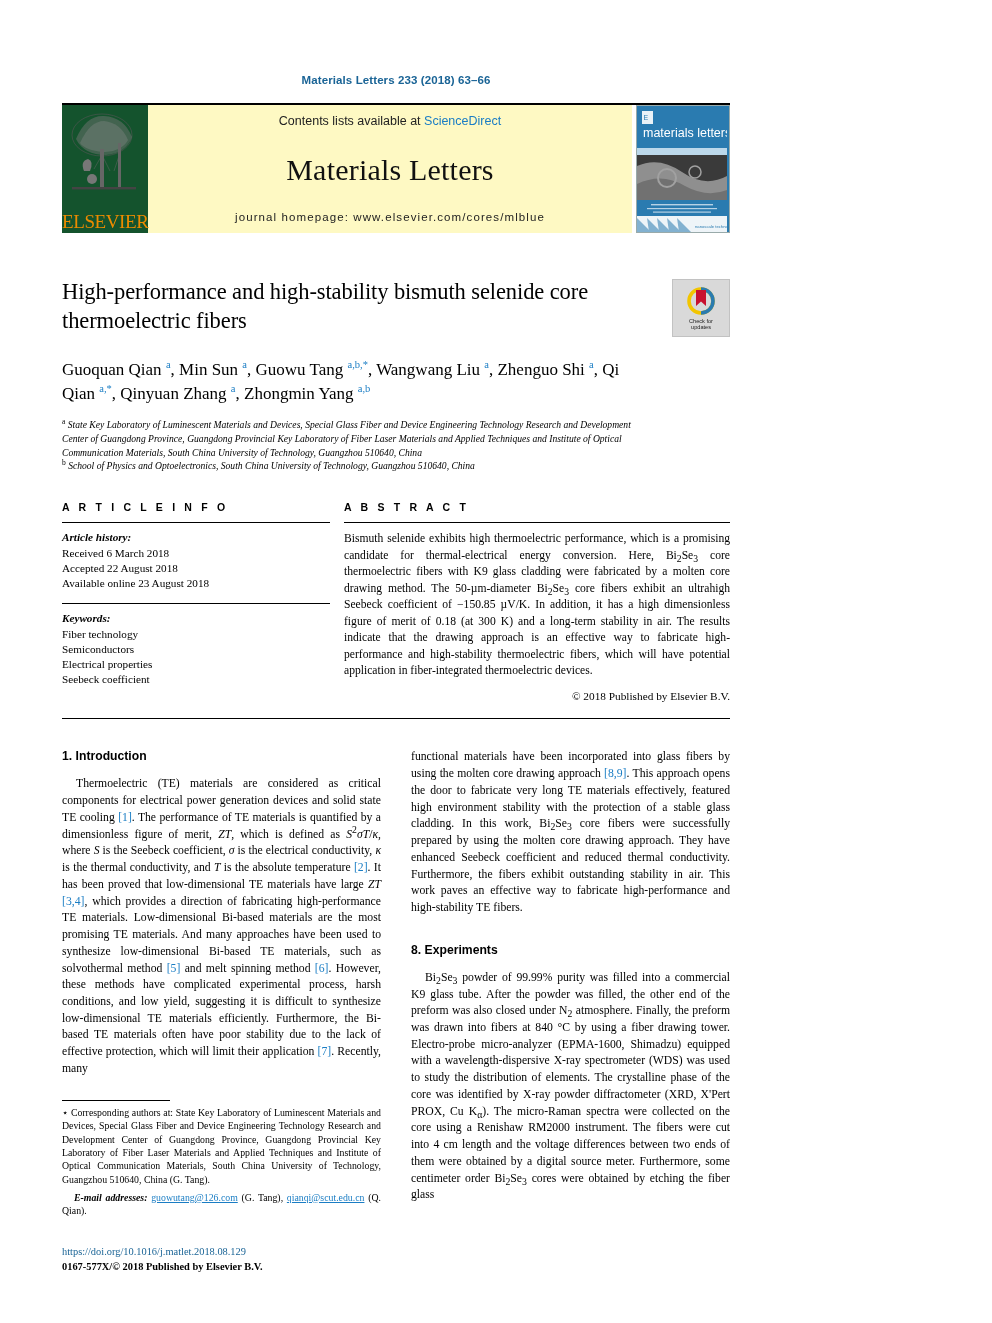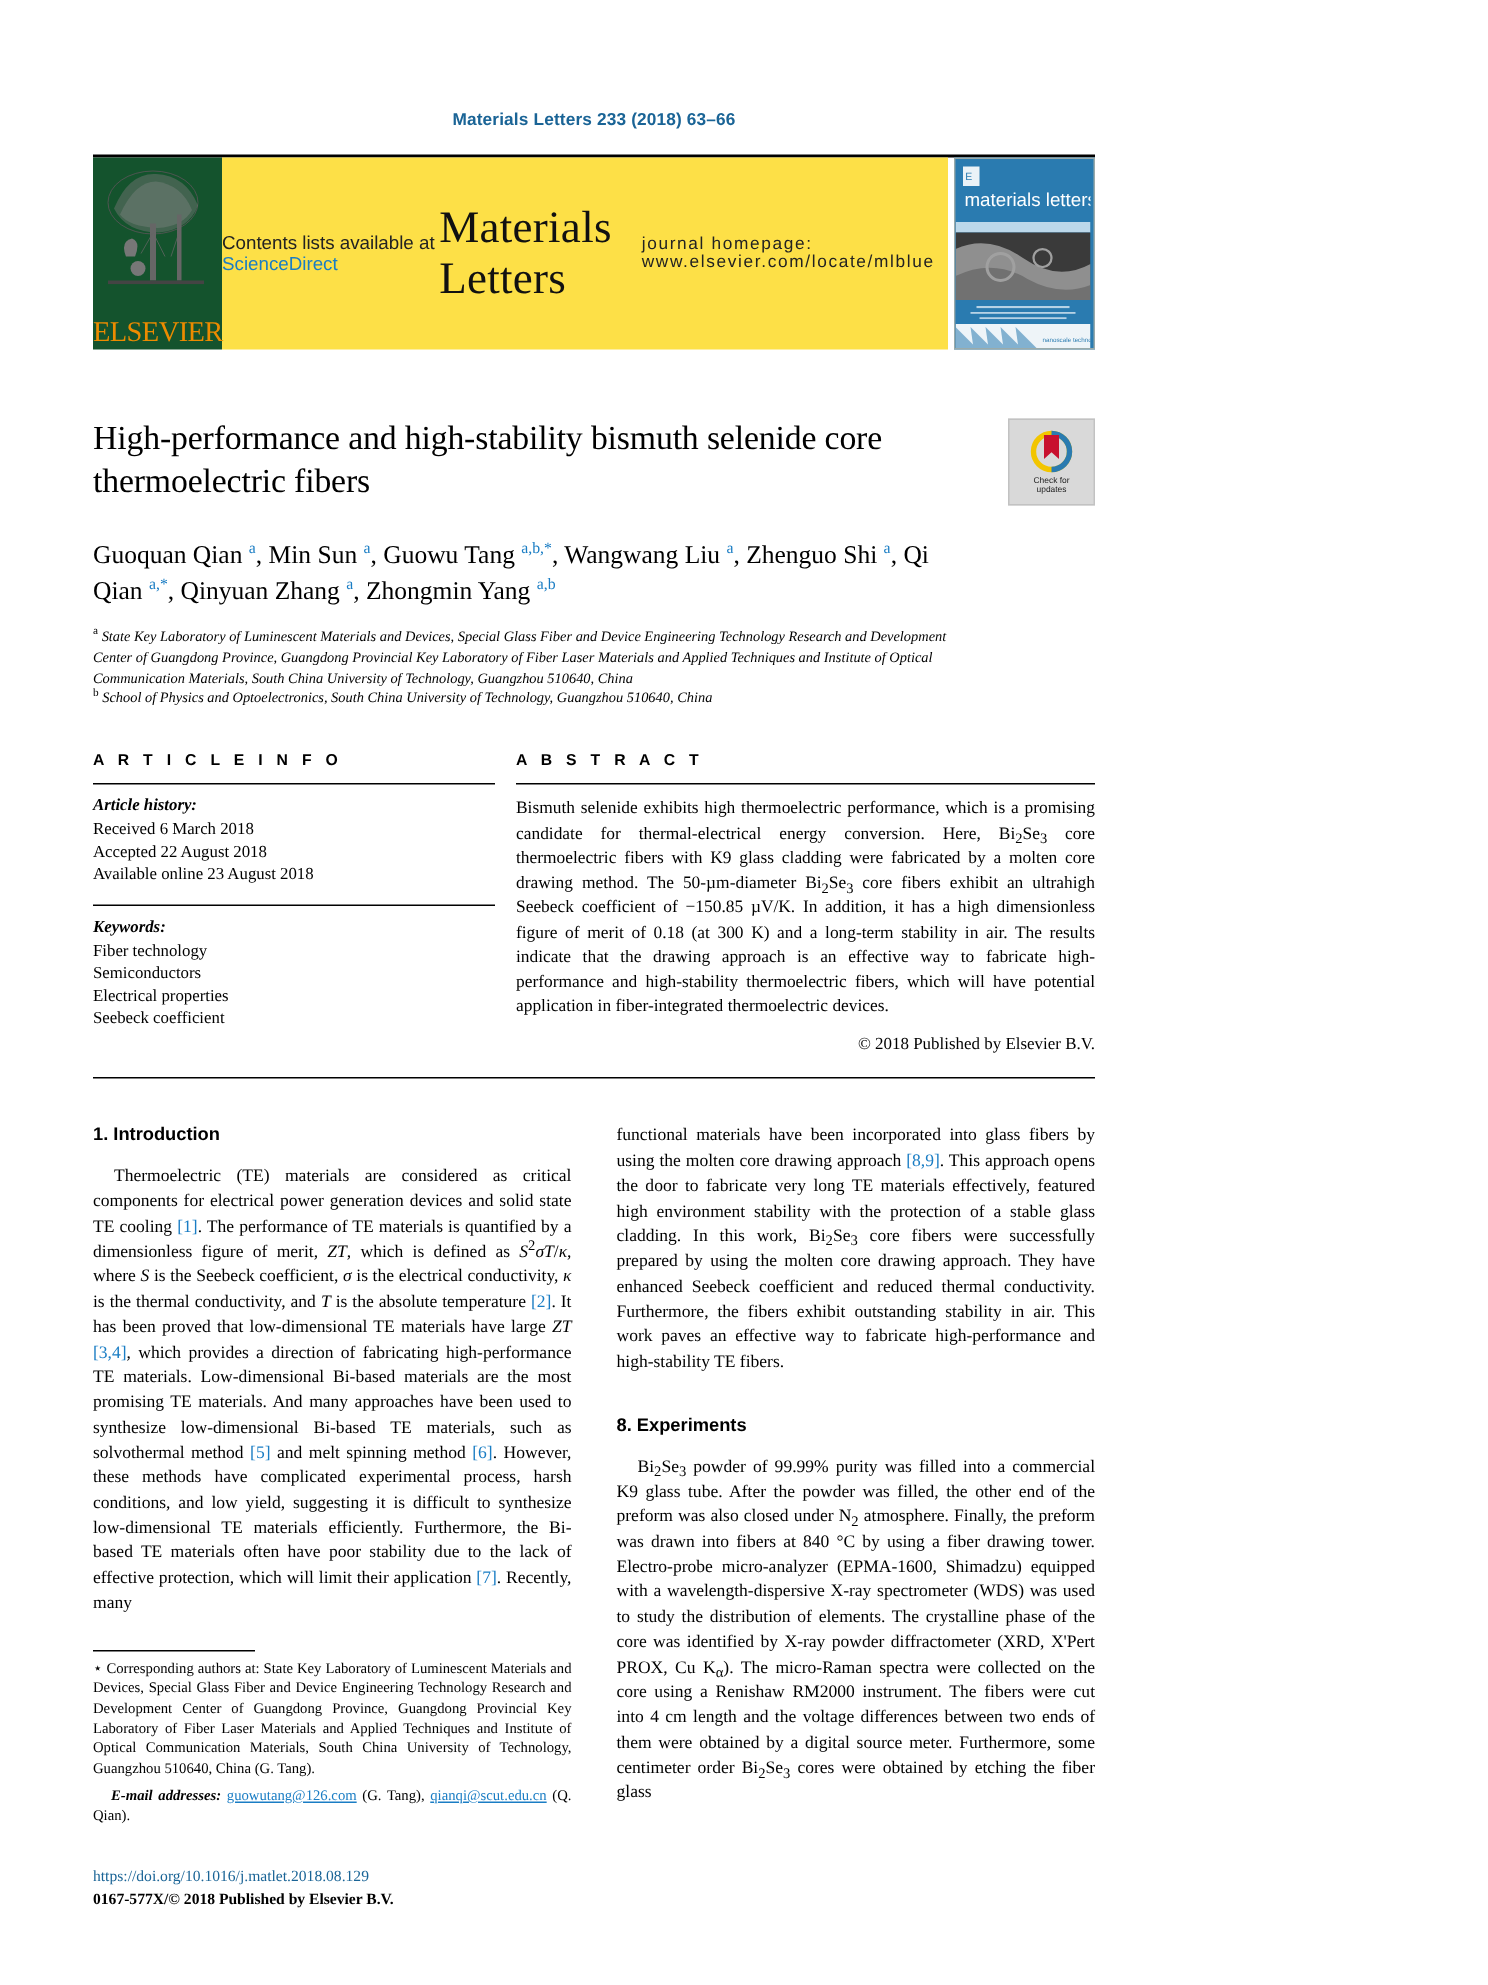--- a/index.html
+++ b/index.html
@@ -47,22 +47,22 @@
     text-align:center;
     color:#ED8B00;
     font-family:"Liberation Serif", serif;
     font-size:19px;
     letter-spacing:-.4px;
     line-height:1;
     padding-bottom:2px;
   }
   .mast-center{
     flex:1 1 auto;
-    background:#fde047;
-    display:flex;flex-direction:row;
+    background:#fef9c3;
+    display:flex;flex-direction:column;
     align-items:center;justify-content:space-between;
     padding:9px 0 10px 0;
   }
   .contents-line{
     font-family:"Liberation Sans", sans-serif;
     font-size:12.5px;
     color:#222;
   }
   .contents-line a{color:#1a7dc4;text-decoration:none;}
   .journal-name{
@@ -242,21 +242,21 @@
         </g>
       </svg>
       <div class="elsevier-word">ELSEVIER</div>
     </div>
 
     <div class="mast-center">
       <div class="contents-line">
         <span>Contents lists available at </span><a href="#">ScienceDirect</a>
       </div>
       <div class="journal-name">Materials Letters</div>
-      <div class="homepage-line">journal homepage: www.elsevier.com/locate/mlblue</div>
+      <div class="homepage-line">journal homepage: www.elsevier.com/cores/mlblue</div>
     </div>
 
     <div class="cover-thumb">
       <svg width="90" height="126" viewBox="0 0 90 126">
         <rect x="0" y="0" width="90" height="126" fill="#2a7bb0"></rect>
         <rect x="5" y="5" width="11" height="13" fill="#ffffff" opacity="0.9"></rect>
         <text x="6.5" y="14" font-family="Liberation Sans, sans-serif" font-size="7" fill="#2a7bb0">E</text>
         <text x="6" y="31" font-family="Liberation Sans, sans-serif" font-size="12.5" fill="#ffffff">materials letters</text>
         <rect x="0" y="42" width="90" height="7" fill="#bcd8ea"></rect>
         <rect x="0" y="49" width="90" height="45" fill="#3a3a3a"></rect>

